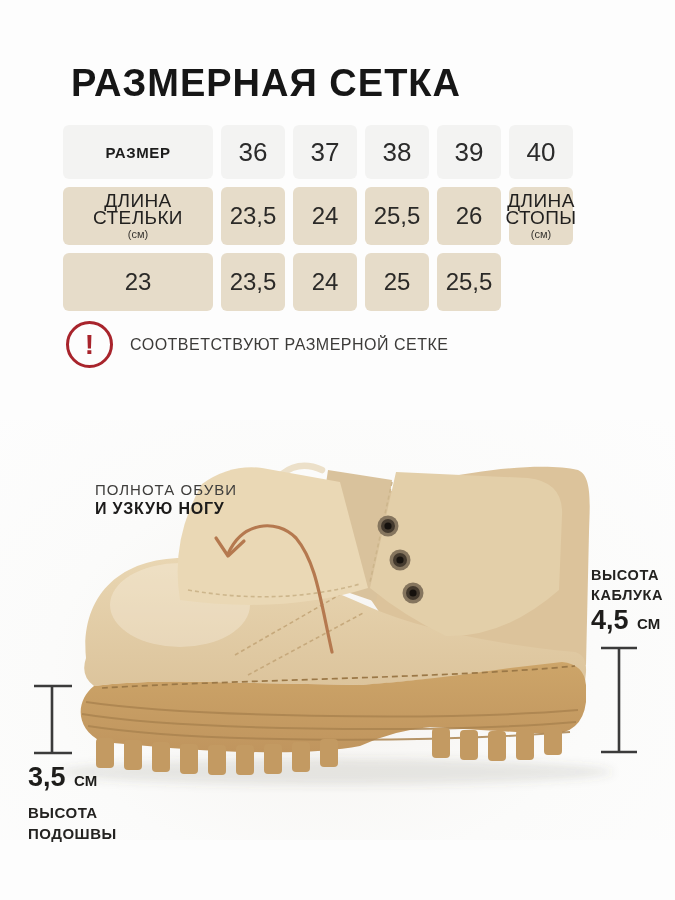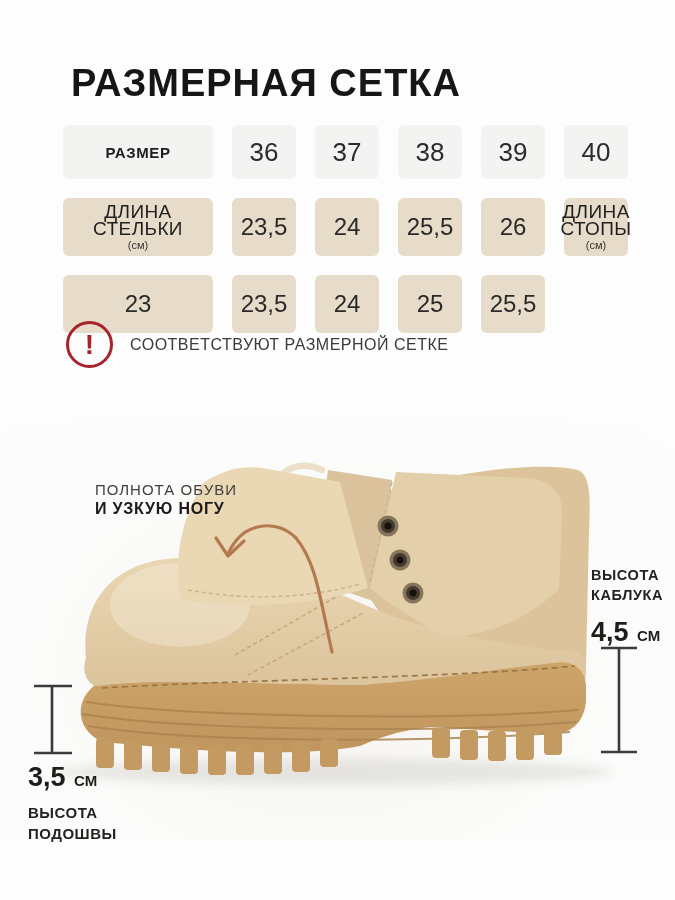--- a/index.html
+++ b/index.html
@@ -11,21 +11,21 @@
     position: absolute; left: 71px; top: 62px;
     font-size: 38px; font-weight: 800; letter-spacing: 1px; color: #161616;
   }
 
   
   .size-table {
     position: absolute; left: 63px; top: 125px;
     display: grid;
     grid-template-columns: 150px repeat(5, 64px);
     grid-template-rows: 54px 58px 58px;
-    gap: 19px;
+    gap: 8px;
   }
   .cell {
     border-radius: 6px;
     display: flex; flex-direction: column; align-items: center; justify-content: center;
     text-align: center;
   }
   .cell.gray  { background: #f3f3f2; }
   .cell.beige { background: #e6dcc9; }
   .cell .rowlabel { font-size: 19px; font-weight: 400; letter-spacing: .4px; line-height: 17px; color: #201f1e; }
   .cell .unit { font-size: 11px; font-weight: 400; color: #35332f; margin-top: 2px; }
@@ -49,21 +49,21 @@
   }
   .boot-svg { position: absolute; left: 30px; top: 440px; }
 
   
   .fullness-note { position: absolute; left: 95px; top: 480px; line-height: 19px; }
   .fullness-note .l1 { font-size: 15px; font-weight: 400; letter-spacing: 1px; color: #3f3e3c; }
   .fullness-note .l2, .fullness-note .l3 { font-size: 16px; font-weight: 700; letter-spacing: .8px; color: #1c1b1a; }
 
   .heel-note { position: absolute; left: 591px; top: 565px; }
   .heel-note .lbl { font-size: 14.5px; font-weight: 700; letter-spacing: .6px; line-height: 20px; color: #242321; }
-  .heel-note .value-row { margin-top: 12px; }
+  .heel-note .value-row { }
   .value-big { font-size: 27px; font-weight: 700; color: #1e1d1b; }
   .value-unit { font-size: 15px; font-weight: 700; color: #1e1d1b; margin-left: 4px; }
 
   .sole-note { position: absolute; left: 28px; top: 762px; }
   .sole-note .lbl { font-size: 15px; font-weight: 700; letter-spacing: .5px; line-height: 21px; color: #242321; margin-top: 9px; }
 </style>
 </head>
 <body>
 
 <div class="page">

